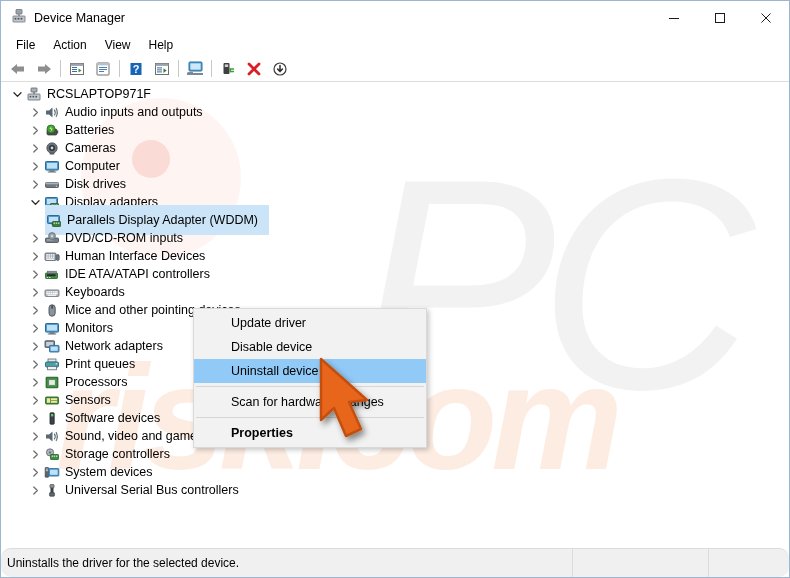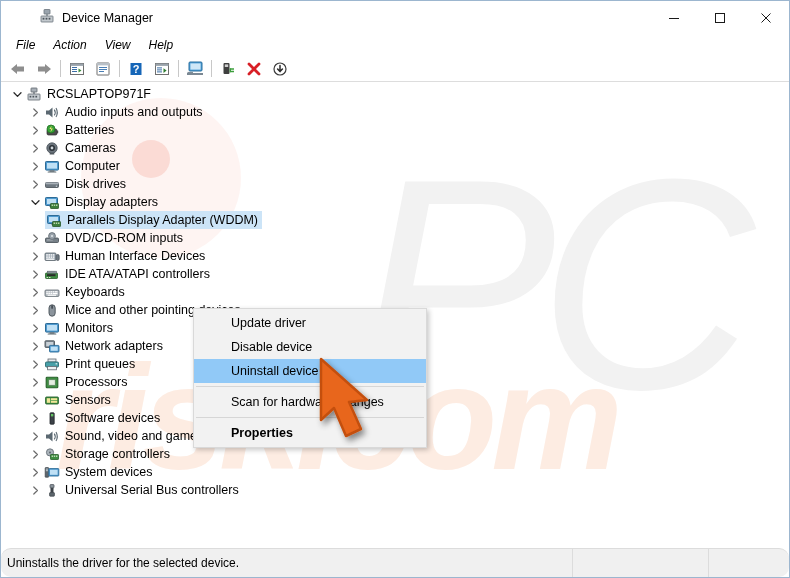--- a/index.html
+++ b/index.html
@@ -22,21 +22,20 @@
   }
 
   
   .titlebar {
     position: relative;
     height: 33px;
     background: #ffffff;
     display: flex;
     align-items: center;
     box-sizing: border-box;
-    margin-left: 28px;
   }
   .title-left {
     display: flex;
     align-items: center;
     padding-left: 10px;
     gap: 7px;
     flex: 1 1 auto;
     min-width: 0;
   }
   .title-text {
@@ -62,21 +61,20 @@
   .win-btn svg { display: block; }
 
   
   .menubar {
     height: 22px;
     display: flex;
     align-items: center;
     padding-left: 6px;
     background: #ffffff;
     gap: 0px;
-    font-style: italic;
   }
   .menu-item {
     font-size: 12px;
     color: #000000;
     padding: 2px 9px;
     cursor: default;
     white-space: nowrap;
   }
 
   
@@ -199,22 +197,22 @@
     margin-right: 4px;
   }
   .node .lbl { padding-right: 4px; }
   .node.selected {
     background: transparent;
   }
   .node.selected .sel-wrap {
     background: #cce4f7;
     display: inline-flex;
     align-items: center;
-    height: 18px;
-    padding-right: 4px;
+    height: 30px;
+    padding-right: 11px;
   }
 
   
   .ctx-menu {
     position: absolute;
     left: 192px;
     top: 226px;
     width: 232px;
     background: #f2f2f2;
     border: 1px solid #d9d9d9;

